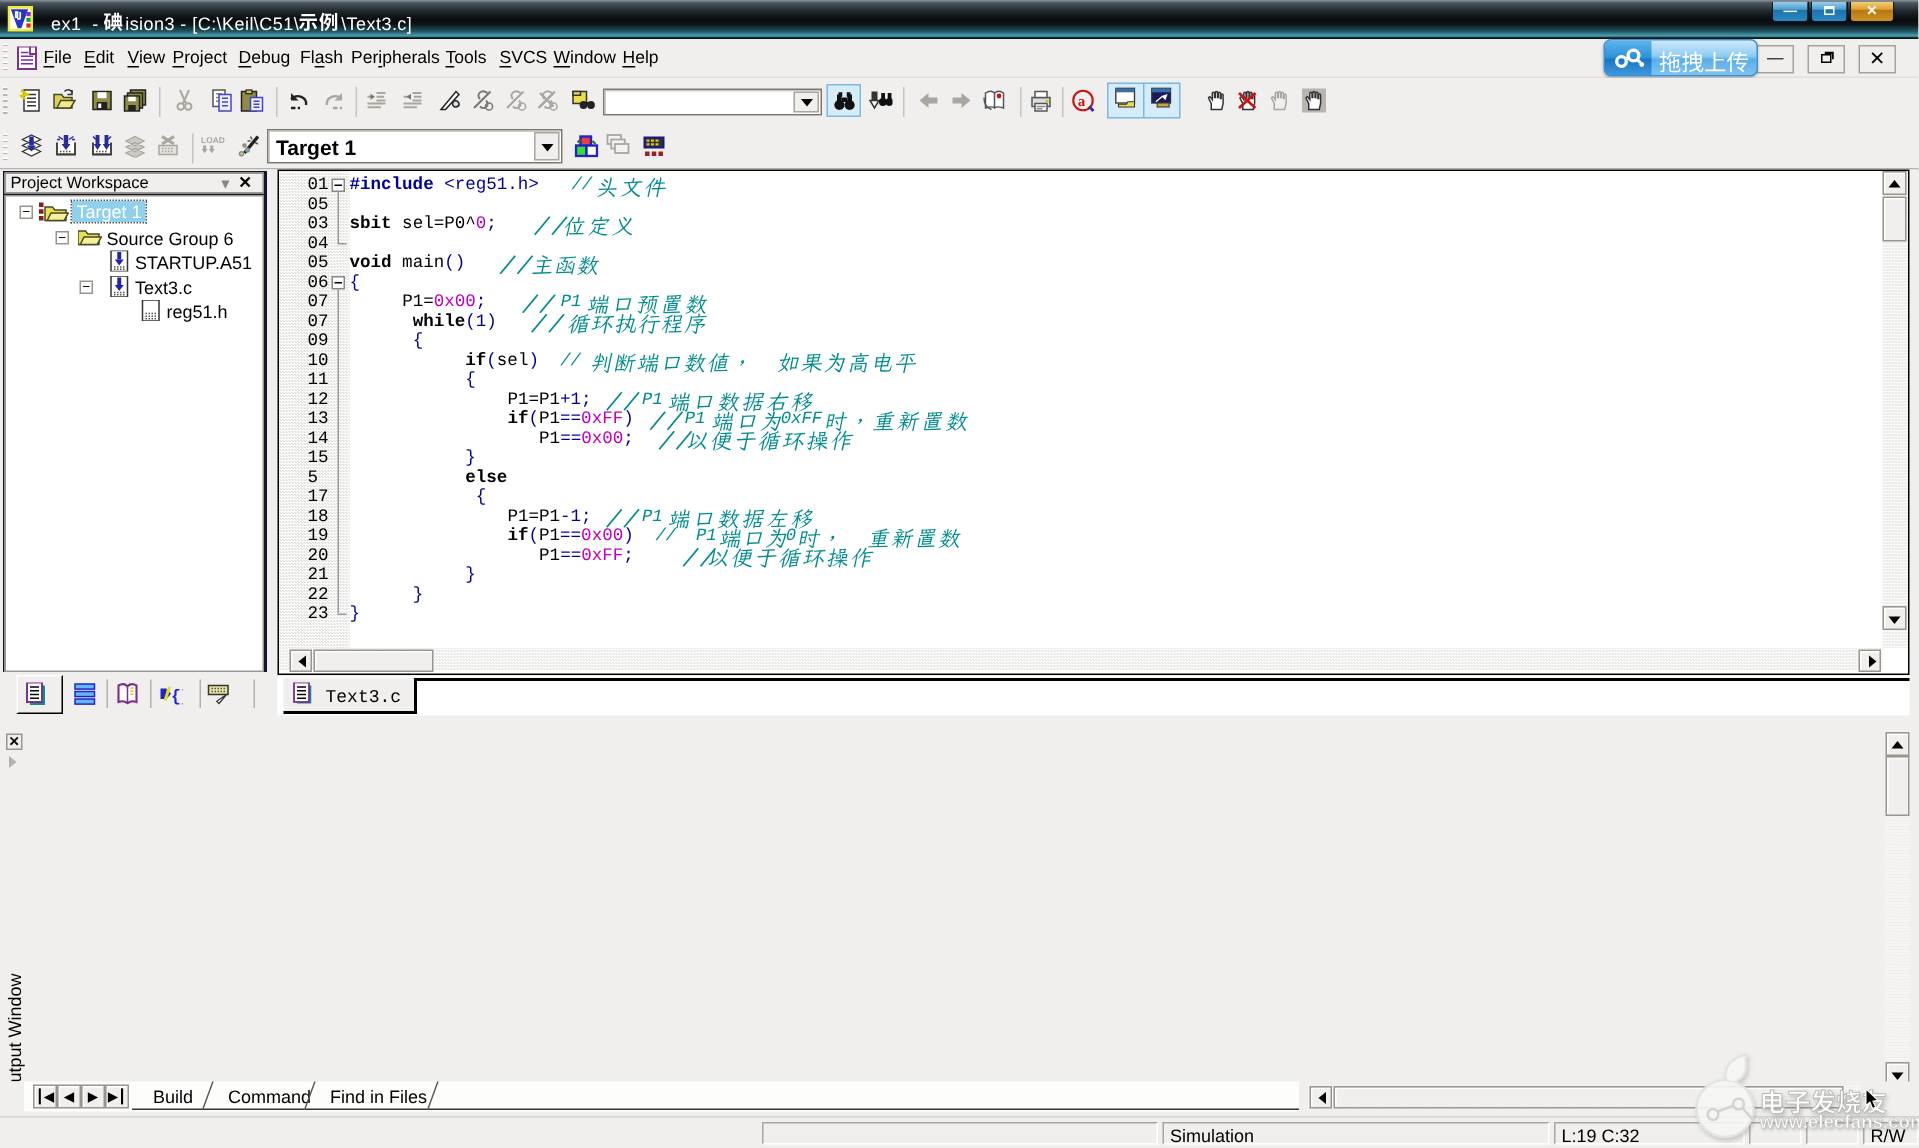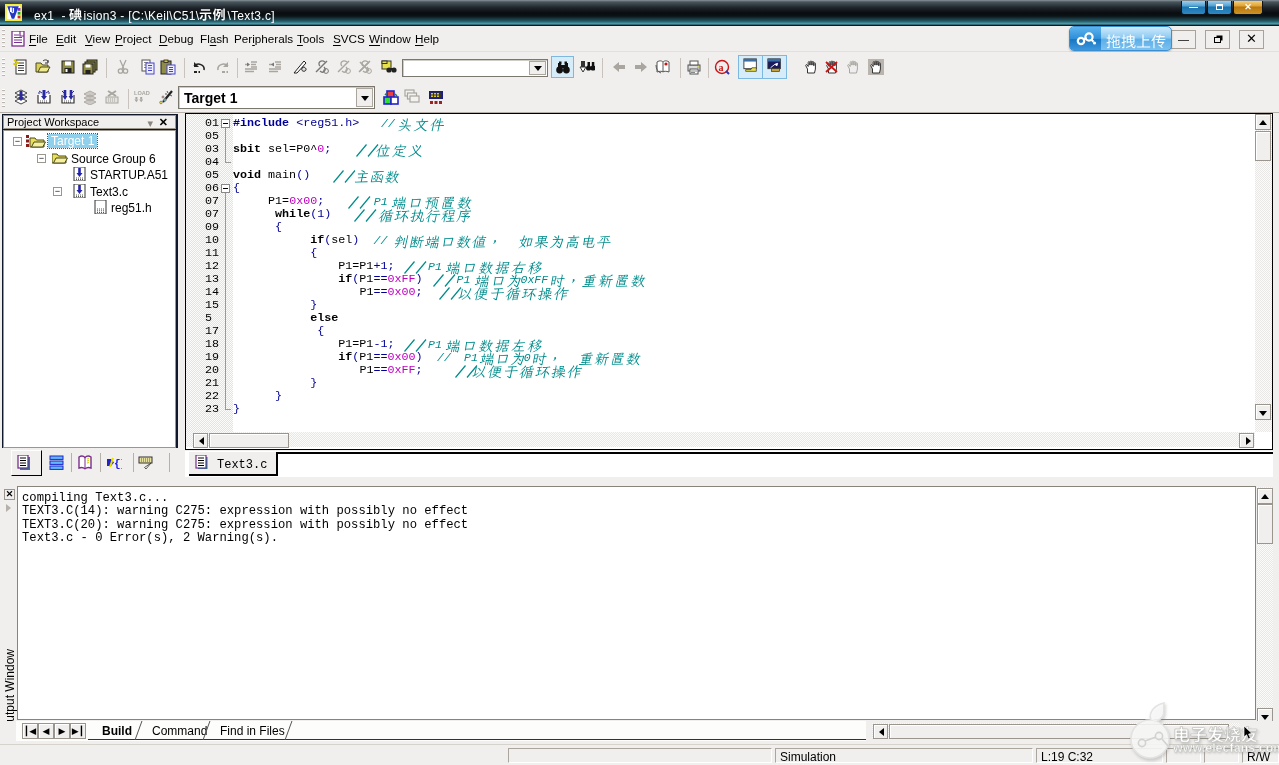--- a/index.html
+++ b/index.html
@@ -762,44 +762,40 @@
 </div>
 
 <div class="abs" style="left:0;top:477px;width:1279px;height:10px;background:#f0efed"></div>
 
 <div id="ow" class="abs">
  <div id="owbar">
   <div class="abs" style="left:1px;top:2px;width:11px;height:11px;border:1px solid #9a958d;background:#f0efed;text-align:center;font-size:9px;line-height:9px;font-weight:bold">✕</div>
   <div class="abs" style="left:3px;top:17px;width:0;height:0;border:4px solid transparent;border-left:5px solid #b5b1aa"></div>
   <div id="owlbl">Output Window</div>
  </div>
- <div id="owtxt">compiling Text3.c...
-TEXT3.C(14): warning C275: expression with possibly no effect
-TEXT3.C(20): warning C275: expression with possibly no effect
-Text3.c - 0 Error(s), 2 Warning(s).</div>
 
  <div class="track" style="left:1257px;top:0px;width:16px;height:236px"></div>
  <div class="sbtn" style="left:1257px;top:1px">
         <span class="arr" style="border-bottom:5px solid #000;margin:-6px 0 0 -4px"></span>
       </div>
  <div class="sbtn" style="left:1257px;top:221px">
         <span class="arr" style="border-top:5px solid #000;margin:-1px 0 0 -4px"></span>
       </div>
       <div class="thumb" style="left:1257px;top:17px;width:16px;height:40px"></div>
  <div class="abs" style="left:1257px;top:237px;width:17px;height:18px;background:#f6f5f4"></div>
 </div>
 
 <div id="btabs" class="abs">
  <div class="abs" style="left:16px;top:0;width:850px;height:20px;background:#fdfdfc"></div>
  <div class="navb" style="left:22px">┃◀</div>
  <div class="navb" style="left:38px">◀</div>
  <div class="navb" style="left:54px">▶</div>
  <div class="navb" style="left:70px">▶┃</div>
  <div class="abs" style="left:88px;top:0;width:778px;height:19px;border-bottom:1.5px solid #333"></div>
- <div class="tab" style="left:92px;font-weight:bold">Build</div>
+ <div class="tab" style="left:92px;font-weight:normal">Build</div>
  <div class="tabsl" style="left:138px"></div>
  <div class="tab" style="left:142px">Command</div>
  <div class="tabsl" style="left:206px"></div>
  <div class="tab" style="left:210px">Find in Files</div>
  <div class="tabsl" style="left:288px"></div>
 
  <div class="track" style="left:872px;top:2px;width:368px;height:16px"></div>
  <div class="sbtn" style="left:873px;top:3px;width:15px;height:15px">
         <span class="arr" style="border-right:5px solid #000;margin:-4px 0 0 -6px"></span>
       </div>

